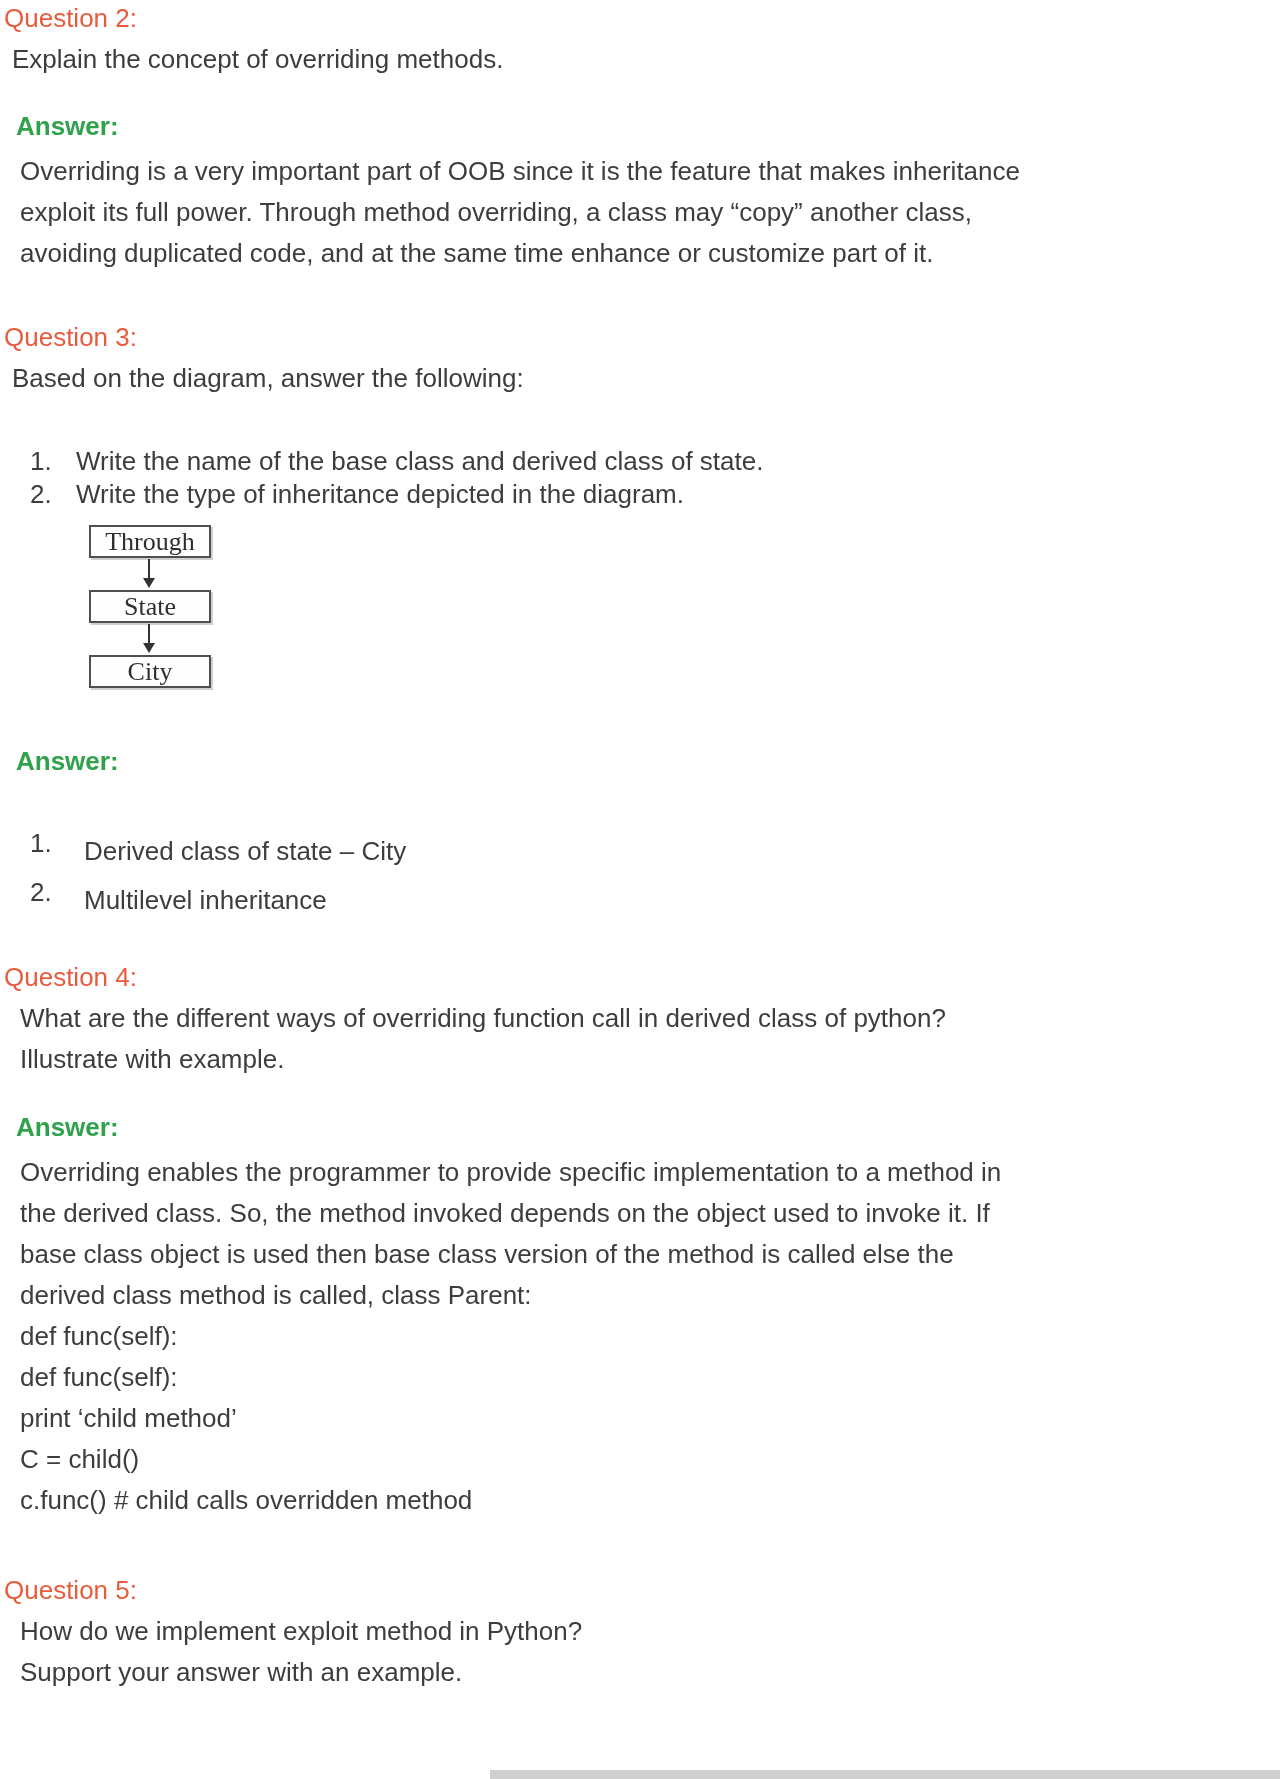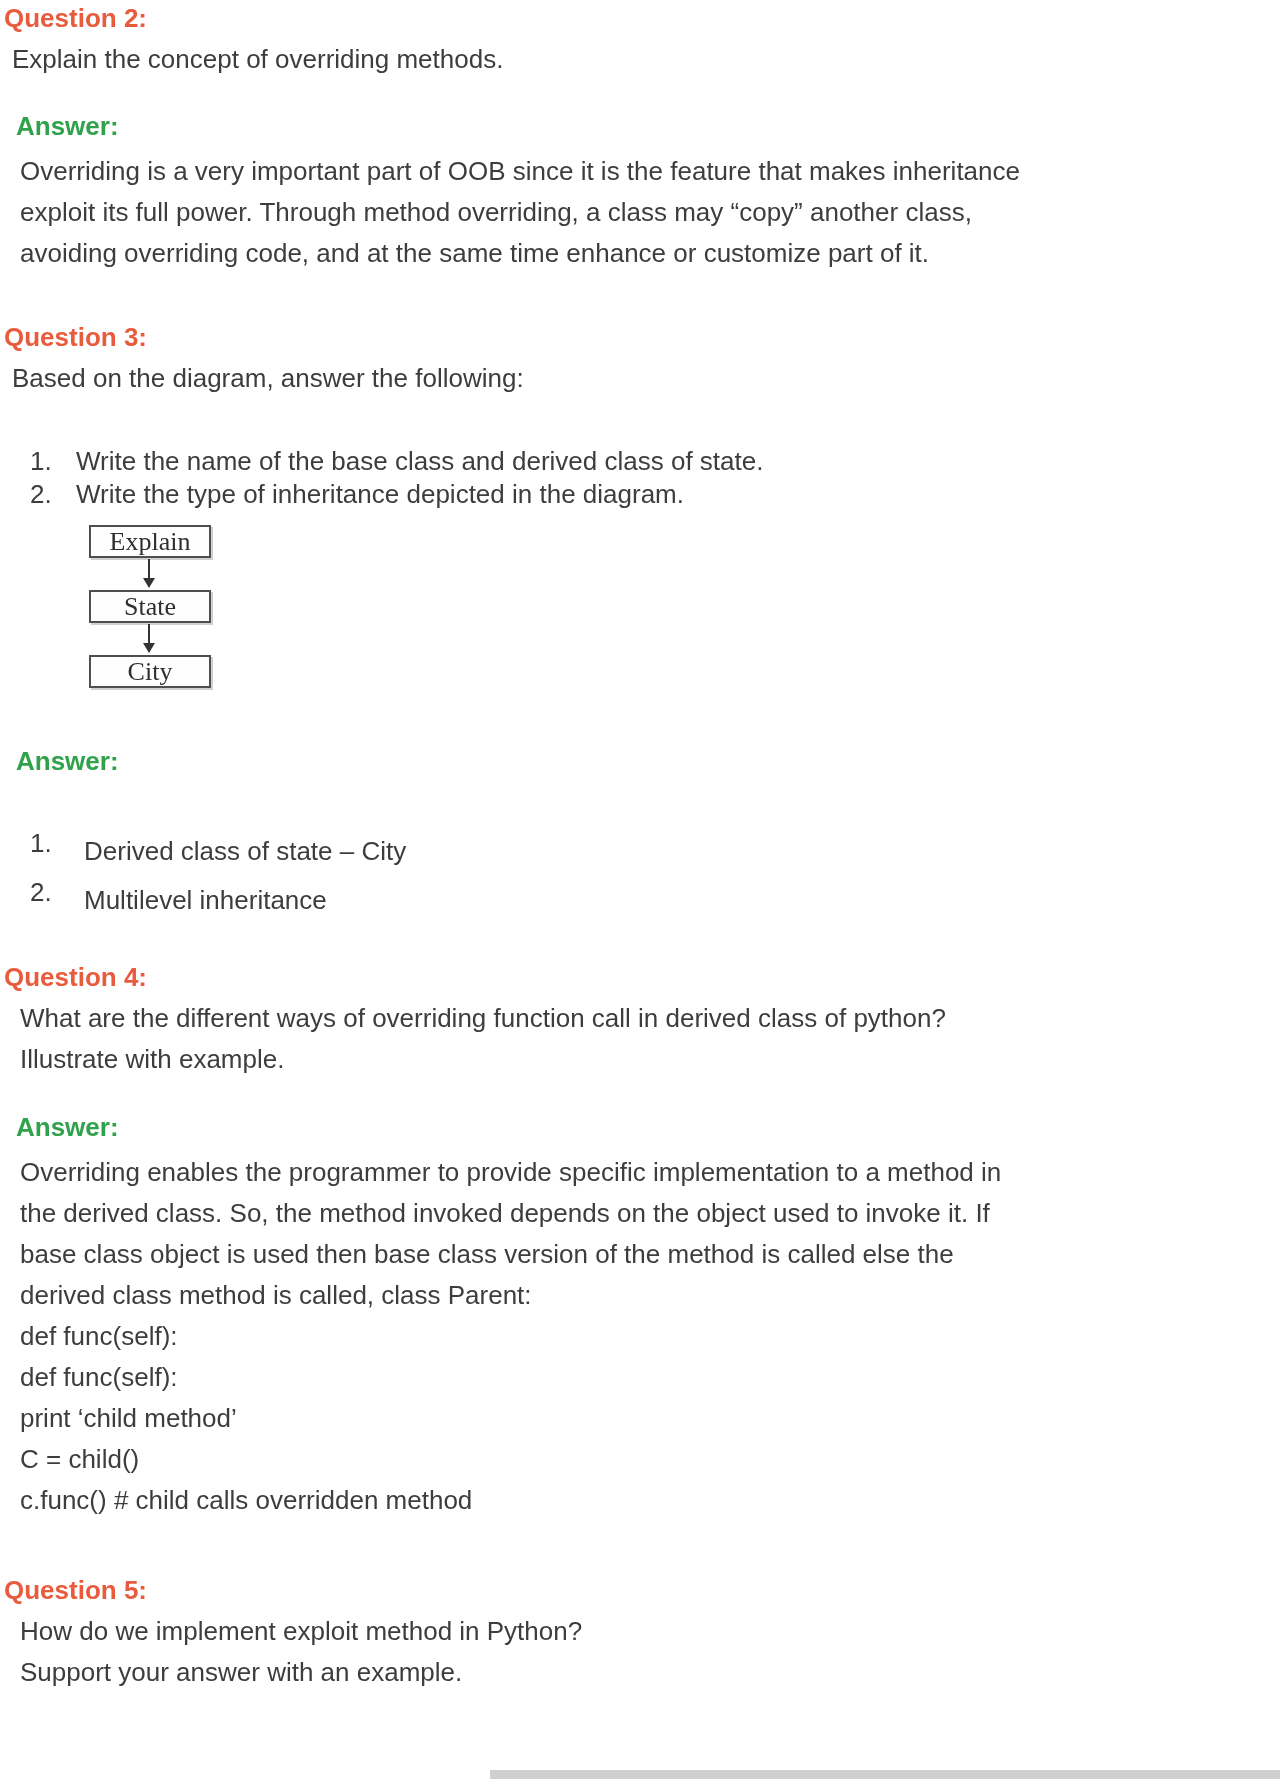--- a/index.html
+++ b/index.html
@@ -16,21 +16,21 @@
     font-size: 26px;
     line-height: 33px;
     color: var(--body, #3d3d3d);
   }
   .page {
     padding: 2px 20px 0 4px;
     max-width: 1150px;
   }
   .qh {
     color: var(--question, #e85c3d);
-    font-weight: bold;
+    font-weight: normal;
     margin: 0;
     font-size: 26px;
     line-height: 33px;
   }
   .ah {
     color: var(--answer, #31a24c);
     font-weight: bold;
     margin: 12px;
     font-size: 26px;
     line-height: 33px;
@@ -121,41 +121,41 @@
   <section>
     <h2 class="qh">Question 2:</h2>
     <p class="txt">Explain the concept of overriding methods.</p>
   </section>
 
   <section class="mt-a2">
     <h2 class="ah">Answer:</h2>
     <div class="txt">
       <div class="line">Overriding is a very important part of OOB since it is the feature that makes inheritance</div>
       <div class="line">exploit its full power. Through method overriding, a class may “copy” another class,</div>
-      <div class="line">avoiding overriding code, and at the same time enhance or customize part of it.</div>
+      <div class="line">avoiding duplicated code, and at the same time enhance or customize part of it.</div>
     </div>
   </section>
 
   <section>
     <h2 class="qh mt-q3">Question 3:</h2>
     <p class="txt">Based on the diagram, answer the following:</p>
 
     <div class="list mt-q3list">
       <div class="li">
         <span class="num">1.</span>
         <div class="li-text">Write the name of the base class and derived class of state.</div>
       </div>
       <div class="li">
         <span class="num">2.</span>
         <div class="li-text">Write the type of inheritance depicted in the diagram.</div>
       </div>
     </div>
 
     <div class="diagram mt-diagram">
-      <div class="dbox">Explain</div>
+      <div class="dbox">Through</div>
       <div class="darrow"></div>
       <div class="dbox">State</div>
       <div class="darrow"></div>
       <div class="dbox">City</div>
     </div>
   </section>
 
   <section>
     <h2 class="ah mt-a3">Answer:</h2>
     <div class="list mt-a3list">

